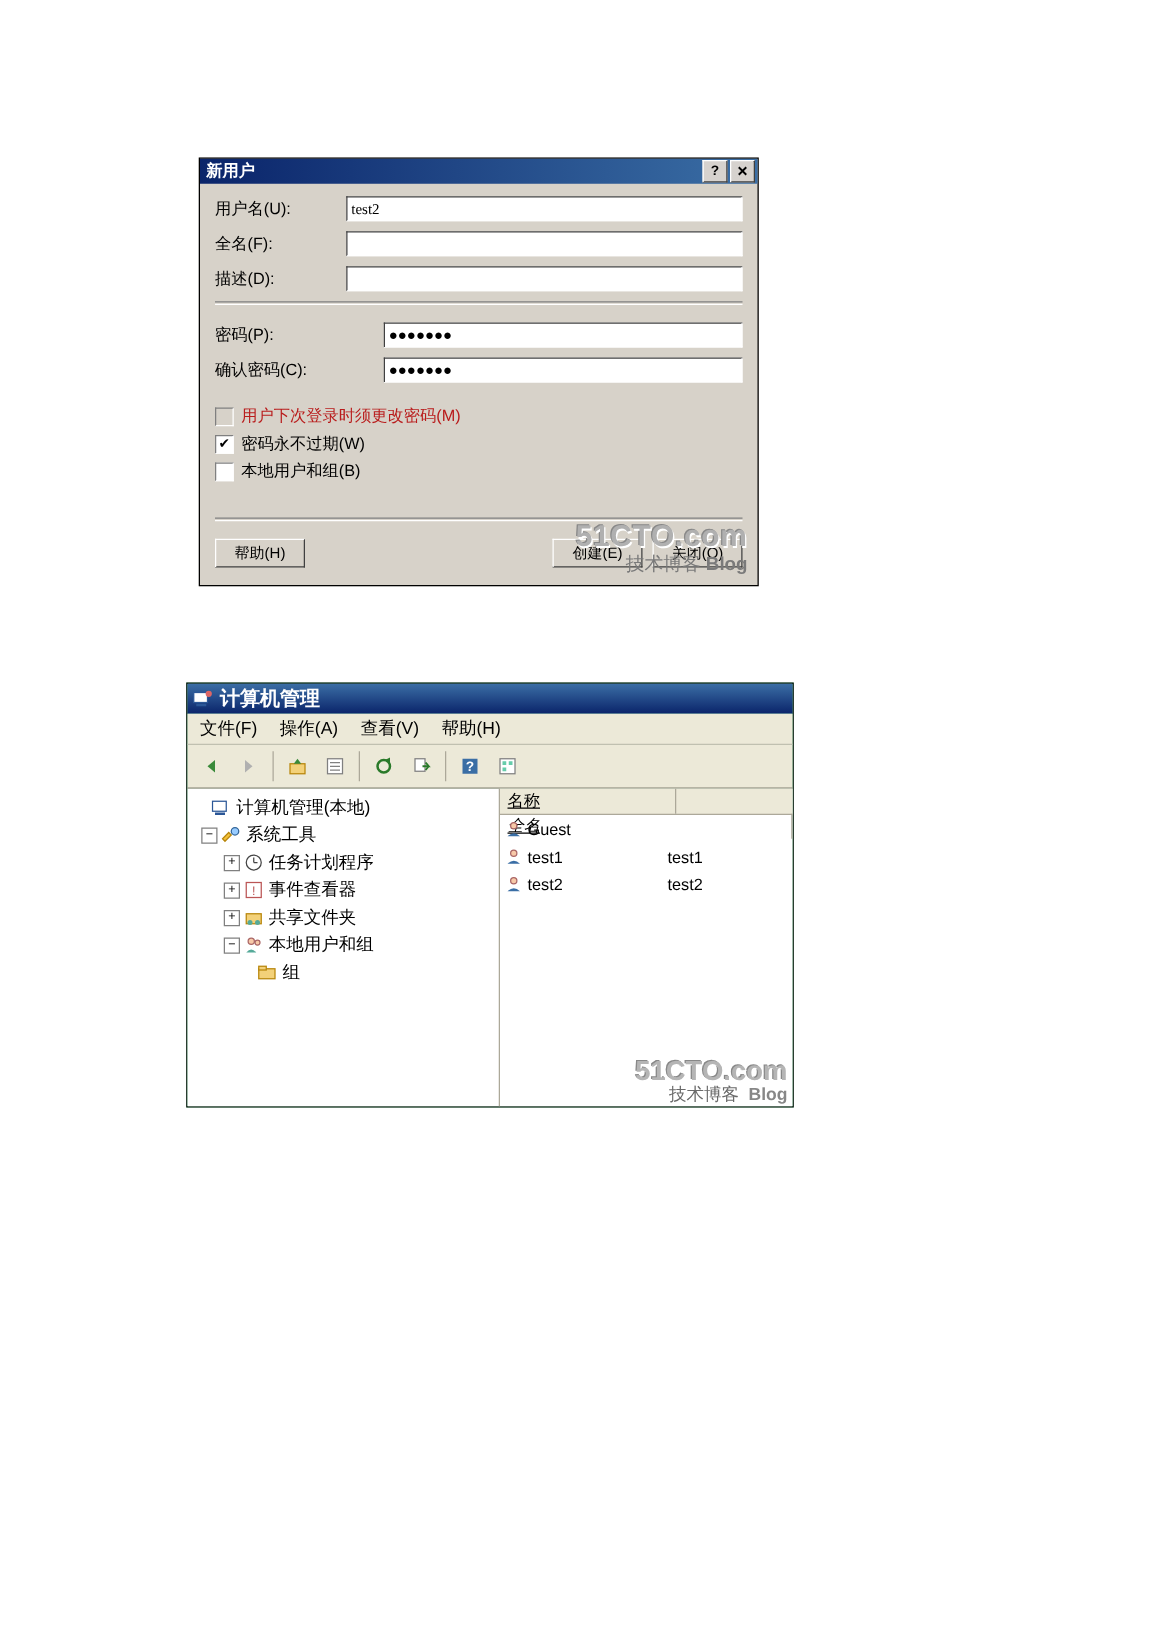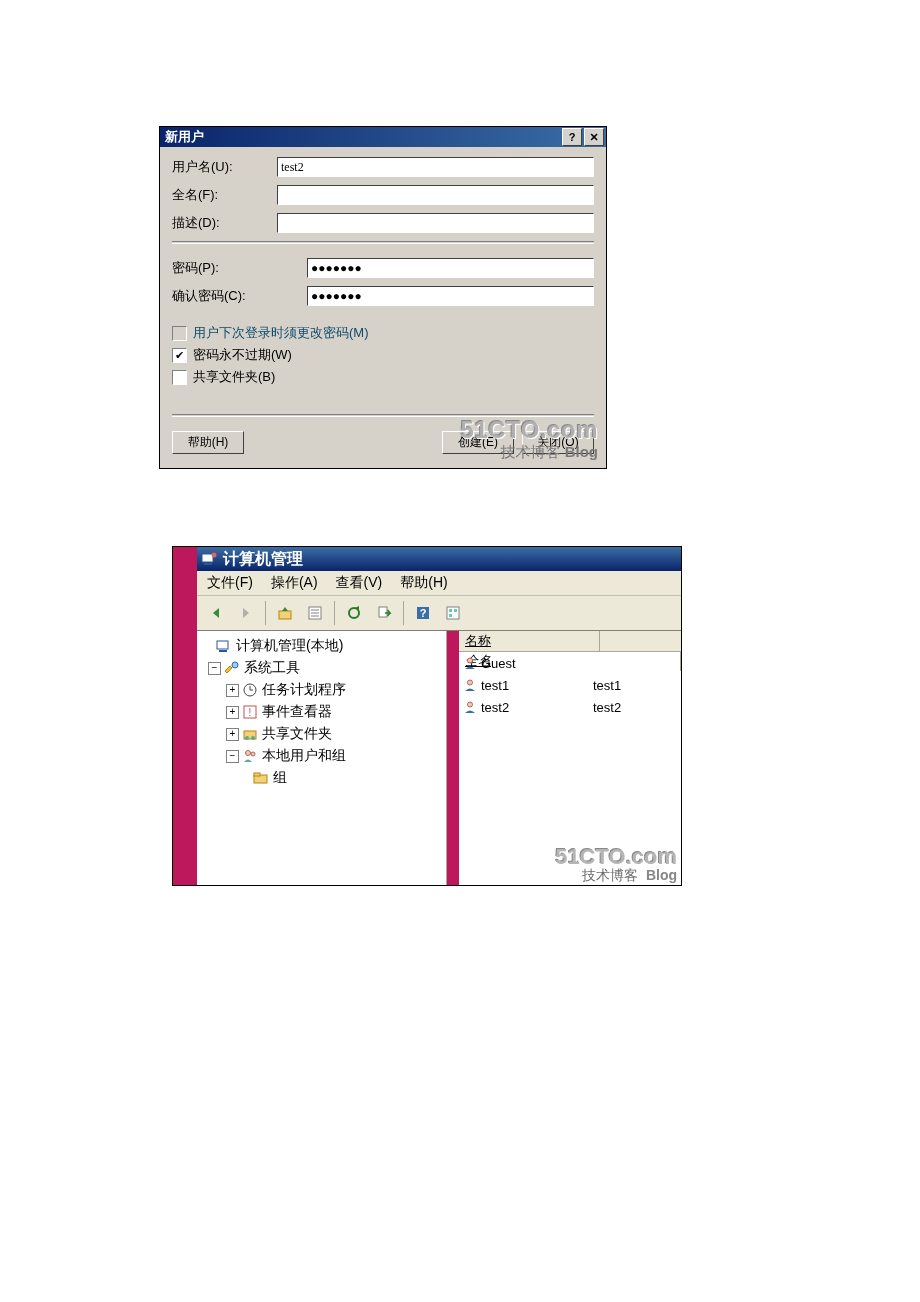--- a/index.html
+++ b/index.html
@@ -11,36 +11,36 @@
   .titlebtn{width:18px;height:16px;background:#d6d2ce;border-top:1px solid #fff;border-left:1px solid #fff;border-right:1px solid #404040;border-bottom:1px solid #404040;display:flex;align-items:center;justify-content:center;font-family:Arial;font-size:11px;color:#000;font-weight:bold;}
   .dlgbody{padding:10px 12px 14px 12px;}
   .row{display:flex;align-items:center;margin-bottom:8px;}
   .lbl{width:105px;font-size:13px;}
   .lbl2{width:135px;font-size:13px;}
   .txt{flex:1;height:20px;border-top:1px solid #404040;border-left:1px solid #404040;border-right:1px solid #fff;border-bottom:1px solid #fff;background:#fff;font-family:Tahoma;font-size:12px;padding:0 3px;box-sizing:border-box;}
   .sepline{height:1px;border-top:1px solid #808080;border-bottom:1px solid #fff;margin:4px 0 14px 0;}
   .chkrow{display:flex;align-items:center;height:22px;font-size:13px;}
   .chkbox{width:13px;height:13px;border-top:1px solid #808080;border-left:1px solid #808080;border-right:1px solid #fff;border-bottom:1px solid #fff;background:#fff;margin-right:6px;display:inline-flex;align-items:center;justify-content:center;font-size:11px;line-height:1;}
   .chkbox.disabled{background:#d7d2c9;}
-  .chk-label.disabled{color:#0c4a6e;}
+  .chk-label.disabled{color:#b91c1c;}
   .btnrow{display:flex;align-items:center;margin-top:22px;}
   .win-btn{height:23px;padding:0 10px;min-width:72px;background:#d7d2c9;border-top:1px solid #fff;border-left:1px solid #fff;border-right:1px solid #404040;border-bottom:1px solid #404040;font-size:12px;}
   .watermark1{position:absolute;right:8px;bottom:8px;color:#9a9a9a;font-size:14px;pointer-events:none;text-align:right;line-height:1.1;}
   .watermark1 .wm-top{font-family:Arial;font-size:24px;font-weight:bold;letter-spacing:.5px;color:#b0b0b0;text-shadow:1px 1px 0 #fff, -1px -1px 0 #888;}
   .watermark1 .wm-bot{font-size:15px;color:#7a7a7a;}
   
-  .win2{left:172px;top:546px;width:484px;background:#be185d;padding-left:24px;}
+  .win2{left:149px;top:546px;width:484px;background:#86efac;}
   .win2 .titlebar{height:24px;background:linear-gradient(180deg,#3b6ea5 0%,#0a246a 100%);font-size:16px;padding-left:4px;}
   .titleicon{width:16px;height:16px;margin-right:6px;display:inline-flex;align-items:center;justify-content:center;}
   .menubar{height:24px;background:#ece9d8;display:flex;align-items:center;gap:18px;padding:0 10px;border-bottom:1px solid #c0c0b0;font-size:14px;}
   .menuitem{cursor:default;}
   .toolbar{height:34px;background:#ece9d8;display:flex;align-items:center;padding:0 6px;border-bottom:1px solid #808070;gap:4px;}
   .tb-btn{width:24px;height:24px;display:flex;align-items:center;justify-content:center;border:1px solid transparent;}
   .tb-div{width:1px;height:24px;background:#aca899;margin:0 2px;}
-  .content{display:flex;height:254px;gap:12px;}
+  .content{display:flex;height:254px;}
   .treepane{width:245px;border-right:1px solid #aca899;background:#fff;padding:4px 2px;overflow:hidden;font-size:14px;}
   .treerow{display:flex;align-items:center;height:22px;white-space:nowrap;}
   .exp{width:11px;height:11px;border:1px solid #808080;margin:0 3px;display:inline-flex;align-items:center;justify-content:center;font-size:10px;line-height:1;font-family:Arial;background:#fff;color:#000;}
   .exp.blank{border:none;background:none;}
   .ticon{width:16px;height:16px;margin-right:4px;display:inline-flex;align-items:center;justify-content:center;}
   .tree-label.selected{background:#0a246a;color:#fff;padding:0 2px;}
   .listpane{flex:1;background:#fff;position:relative;font-size:13px;}
   .listhdr{display:flex;height:20px;background:#ece9d8;border-bottom:1px solid #aca899;font-size:13px;flex-direction:column;}
   .listhdr-cell{border-right:1px solid #aca899;padding:1px 6px;text-decoration:underline;}
   .listrow{display:flex;align-items:center;height:22px;padding-left:4px;}
@@ -91,21 +91,21 @@
     <div class="chkrow">
       <span class="chkbox disabled"></span>
       <span class="chk-label disabled">用户下次登录时须更改密码(M)</span>
     </div>
     <div class="chkrow">
       <span class="chkbox">✔</span>
       <span>密码永不过期(W)</span>
     </div>
     <div class="chkrow">
       <span class="chkbox"></span>
-      <span>共享文件夹(B)</span>
+      <span>本地用户和组(B)</span>
     </div>
     <div class="sepline" style="margin-top:26px;"></div>
     <div class="btnrow" style="margin-top:0;">
       <button class="win-btn">帮助(H)</button>
       <div style="flex:1"></div>
       <button class="win-btn">创建(E)</button>
       <div style="width:8px;"></div>
       <button class="win-btn">关闭(O)</button>
     </div>
     <div class="watermark1">

